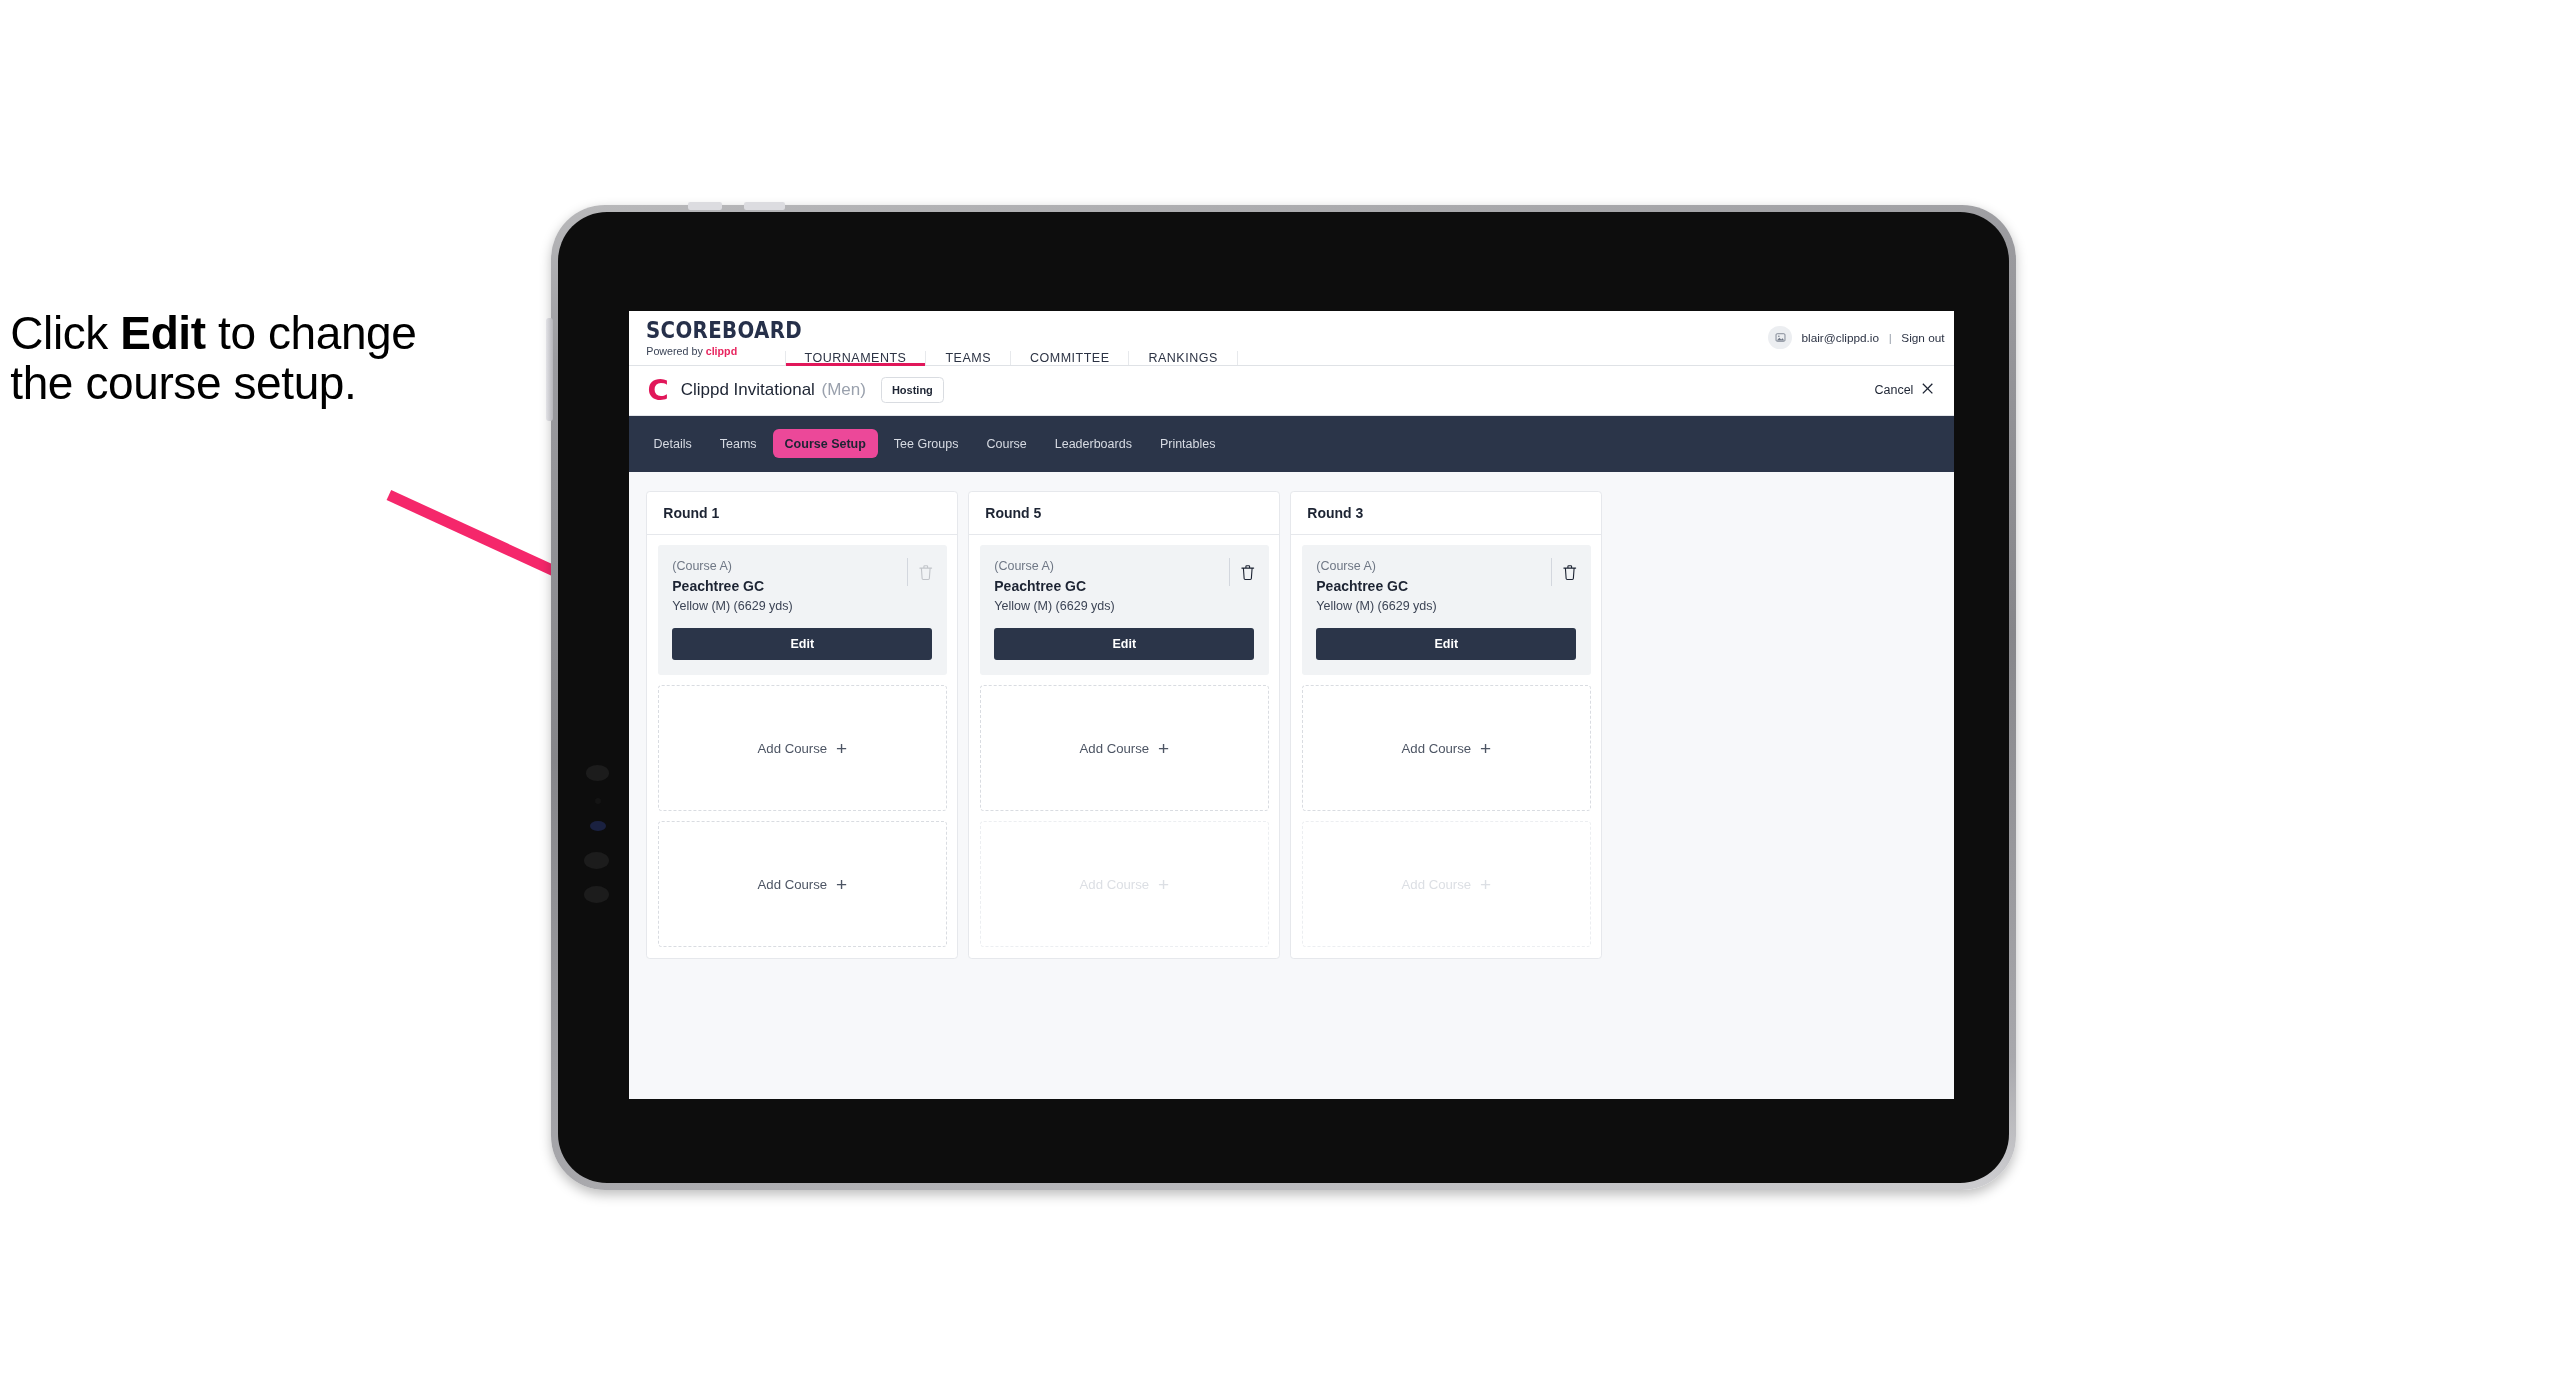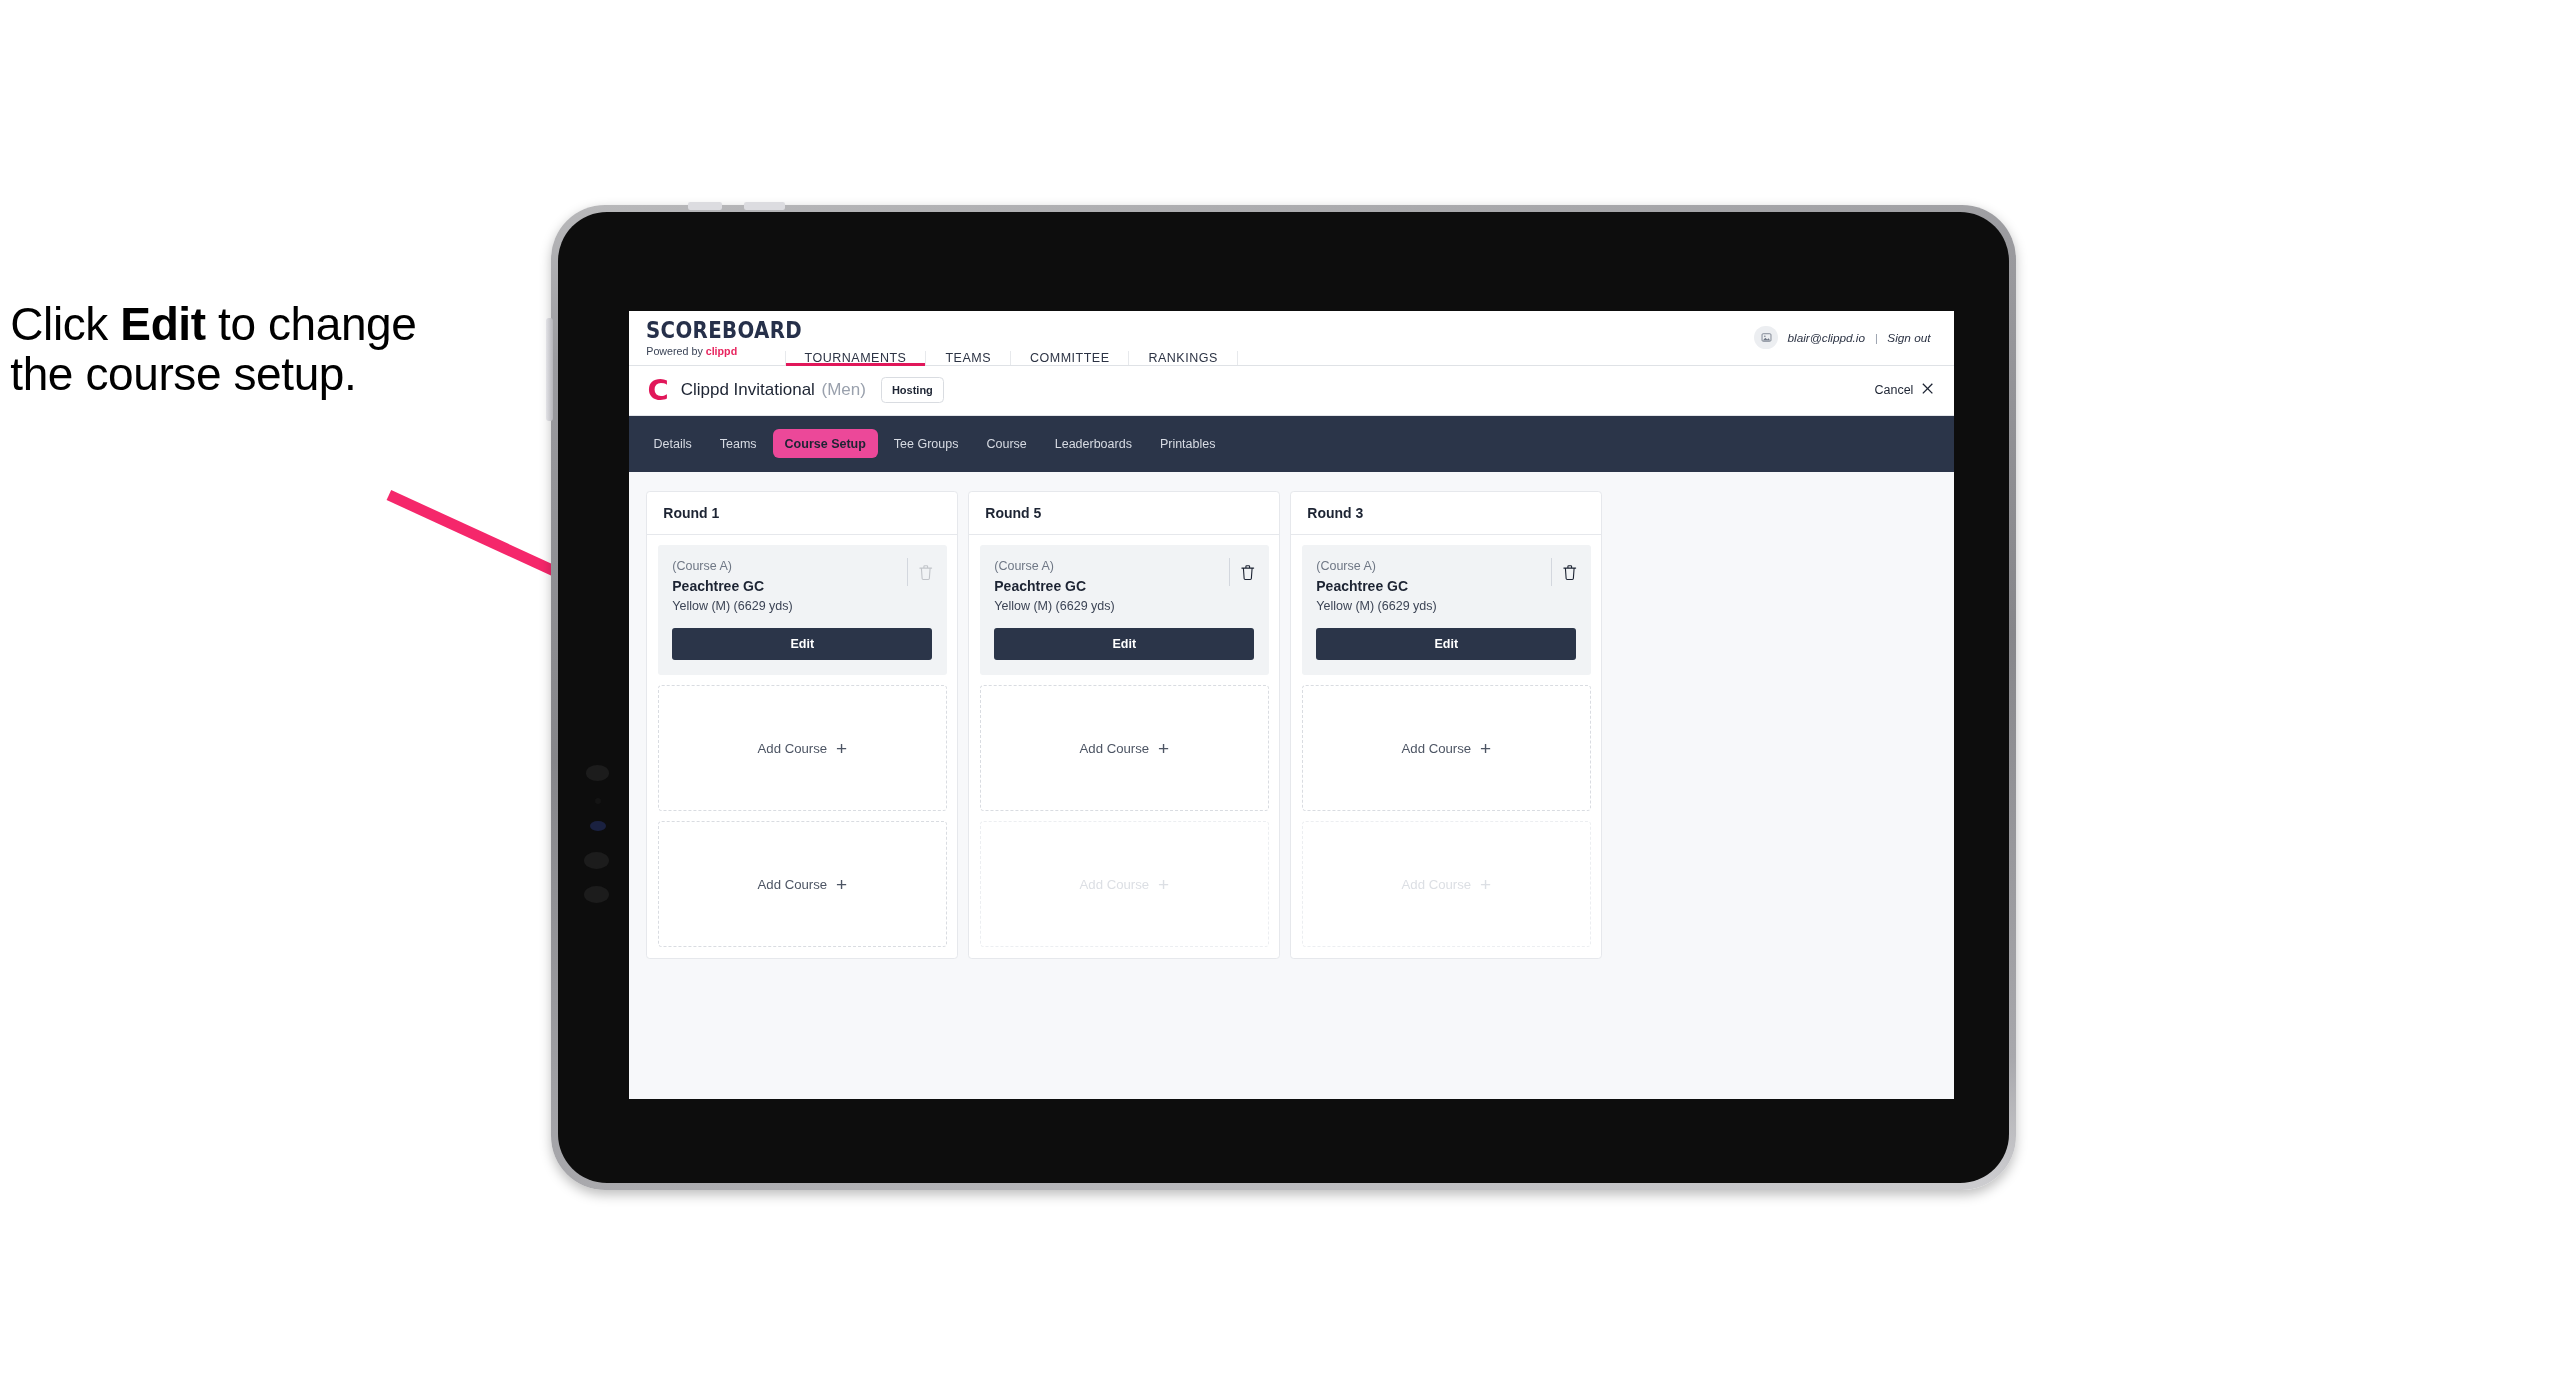--- a/index.html
+++ b/index.html
@@ -13,21 +13,21 @@
     position: relative;
     overflow: hidden;
     font-family: "Liberation Sans", sans-serif;
     -webkit-font-smoothing: antialiased;
   }
 
   
   #annotation {
     position: absolute;
     left: 10.3px;
-    top: 300px;
+    top: 309px;
     width: 412px;
     font-size: 46px;
     line-height: 1.08;
     color: #000000;
     font-weight: 400;
     letter-spacing: -0.4px;
   }
   #annotation b { font-weight: 700; }
 
   #arrow-svg {
@@ -165,23 +165,22 @@
     position: absolute;
     left: 0; right: 0; bottom: -1.5px;
     height: 2.9px;
     background: #e1175a;
   }
 
   #topbar-right {
     margin-left: auto;
     display: flex;
     align-items: center;
-    padding-right: 23px;
+    padding-right: 9px;
     gap: 9.6px;
-    font-style: italic;
   }
   #avatar {
     width: 23.6px; height: 23.6px;
     border-radius: 50%;
     background: #eceef1;
     display: flex; align-items: center; justify-content: center;
   }
   #user-email { font-size: 11.8px; color: #2c3344; }
   .sep { color: #9aa1ad; font-size: 11.8px; }
   #signout { font-size: 11.8px; color: #2c3344; cursor: pointer; }

